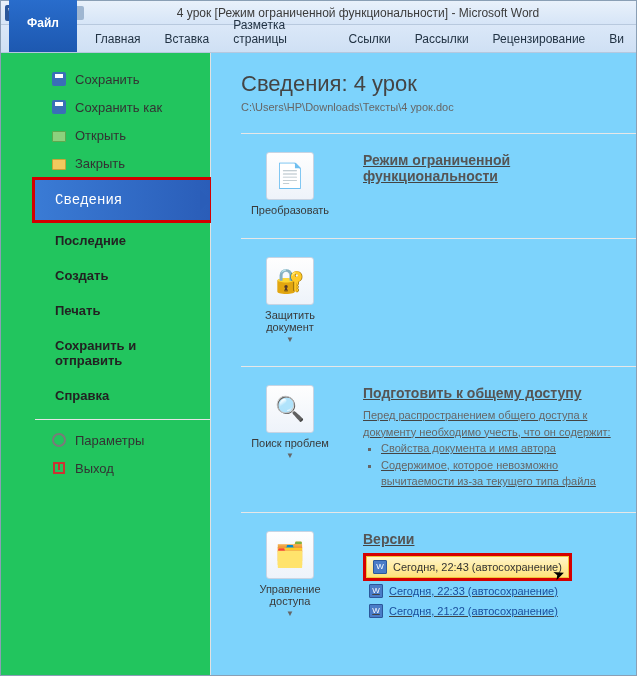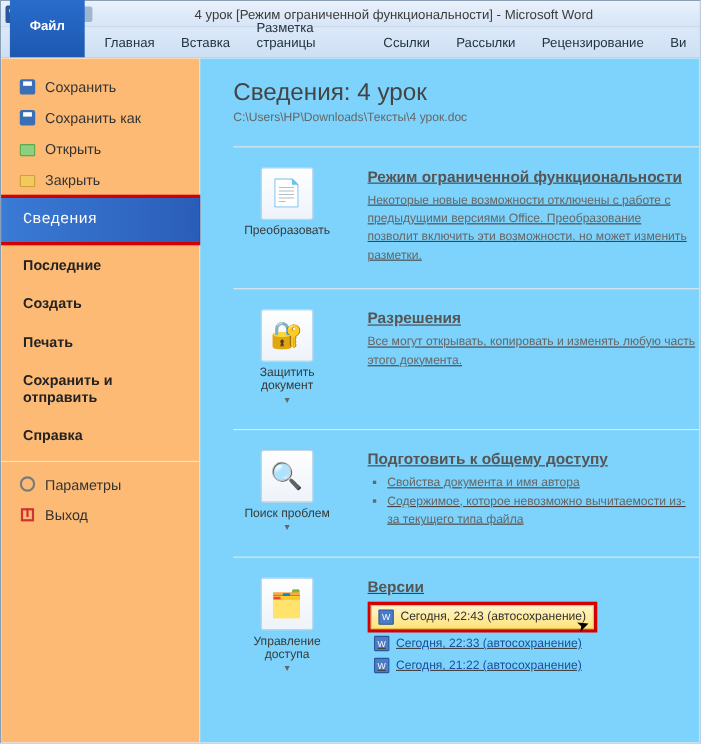--- a/index.html
+++ b/index.html
@@ -8,21 +8,21 @@
   .titlebar { height: 24px; background: linear-gradient(#e9f1fb,#d6e5f7); display: flex; align-items: center; padding: 0 4px; font-size: 12px; color: #3b3b3b; border-bottom: 1px solid #b8c9de; }
   .titlebar .qat { display: flex; align-items: center; gap: 4px; }
   .titlebar .title { flex: 1; text-align: center; white-space: nowrap; overflow: hidden; }
   .word-logo { width: 16px; height: 16px; background: #2b579a; color: #fff; font-weight: bold; font-size: 10px; display: flex; align-items: center; justify-content: center; border-radius: 2px; }
   .qat-icon { width: 14px; height: 14px; background: #9fb6d1; border-radius: 2px; }
   .qat-sep { width: 1px; height: 14px; background: #a8b9ce; margin: 0 2px; }
   .ribbon { height: 28px; background: linear-gradient(#dbe8f8,#cfe0f4); display: flex; align-items: flex-end; padding-left: 8px; border-bottom: 1px solid #b5c8df; font-size: 12px; }
   .ribbon-tab { padding: 6px 12px; color: #234; cursor: default; }
   .ribbon-tab.file { background: linear-gradient(#2a6fcf,#1d58b0); color: #fff; border-top-left-radius: 3px; border-top-right-radius: 3px; margin-right: 6px; font-weight: bold; padding: 22px 18px; }
   .content { flex: 1; display: flex; background: #fff; overflow: hidden; }
-  .backstage-nav { width: 181px; background: #fdba74; border-right: 1px solid #e1e1e1; padding-top: 12px; }
+  .backstage-nav { width: 210px; background: #22c55e; border-right: 1px solid #e1e1e1; padding-top: 12px; padding-left: 34px; }
   .bs-item { display: flex; align-items: center; gap: 8px; padding: 6px 16px; font-size: 13px; color: #333; cursor: default; }
   .bs-item .ic { width: 16px; height: 16px; display: flex; align-items: center; justify-content: center; font-size: 13px; }
   .bs-large { padding: 10px 20px; font-size: 13px; color: #222; font-weight: bold; }
   .bs-sep { height: 1px; background: #e6e6e6; margin: 6px 0; }
   .bs-selected { background: linear-gradient(to right,#3a7bd5,#2a5db8); color: #fff; position: relative; padding: 12px 20px; font-size: 14px; font-family: Liberation Mono, monospace; }
   .bs-selected-wrap { border: 3px solid #d40000; margin: 0 -3px; }
   .bs-selected::after { content: ""; position: absolute; right: -10px; top: 50%; margin-top: -10px; border: 10px solid transparent; border-left-color: #2a5db8; }
   .info-pane { flex: 1; padding: 18px 0 0 30px; background: #7dd3fc; overflow: hidden; }
   .info-title { font-size: 22px; font-weight: normal; color: #444; margin-bottom: 4px; }
   .info-path { font-size: 11px; color: #666; margin-bottom: 20px; }
@@ -131,44 +131,40 @@
       <div class="info-title">Сведения: 4 урок</div>
       <div class="info-path">C:\Users\HP\Downloads\Тексты\4 урок.doc</div>
 
       <div class="section">
         <div class="bigbtn">
           <div class="bigicon">📄</div>
           <span>Преобразовать</span>
         </div>
         <div class="section-body">
           <h3>Режим ограниченной функциональности</h3>
-          <p>Некоторые новые возможности отключены с работе с предыдущими версиями Office. Преобразование позволит включить эти возможности, но может изменить разметки.</p>
         </div>
       </div>
 
       <div class="section">
         <div class="bigbtn">
           <div class="bigicon">🔐</div>
           <span>Защитить документ</span>
           <span class="caret">▼</span>
-        </div>
-        <div class="section-body">
-          <h3>Разрешения</h3>
-          <p>Все могут открывать, копировать и изменять любую часть этого документа.</p>
         </div>
       </div>
 
       <div class="section">
         <div class="bigbtn">
           <div class="bigicon">🔍</div>
           <span>Поиск проблем</span>
           <span class="caret">▼</span>
         </div>
         <div class="section-body">
           <h3>Подготовить к общему доступу</h3>
+          <p>Перед распространением общего доступа к документу необходимо учесть, что он содержит:</p>
           <ul>
             <li>Свойства документа и имя автора</li>
             <li>Содержимое, которое невозможно вычитаемости из-за текущего типа файла</li>
           </ul>
         </div>
       </div>
 
       <div class="section">
         <div class="bigbtn">
           <div class="bigicon">🗂️</div>

